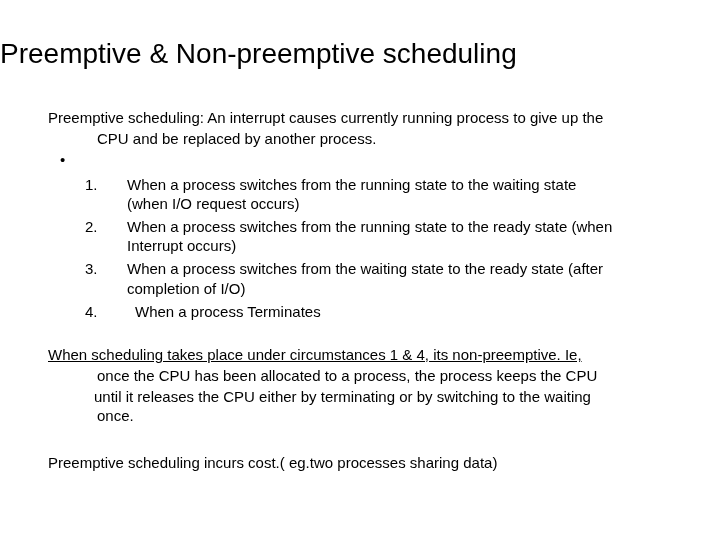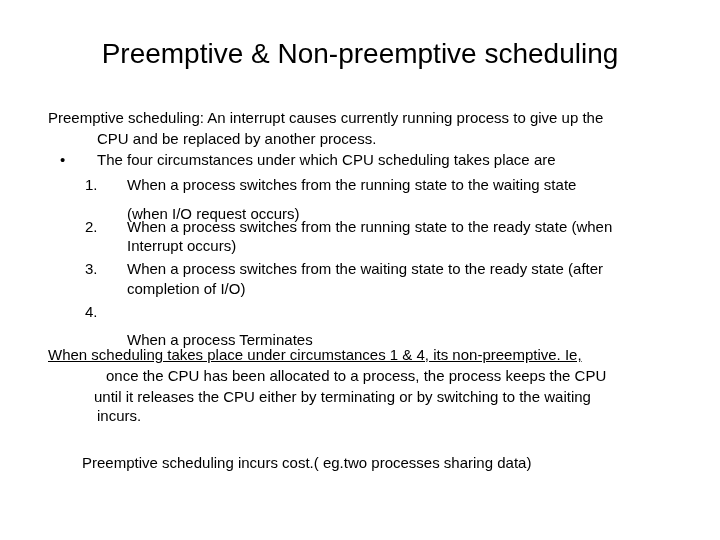--- a/index.html
+++ b/index.html
@@ -14,21 +14,20 @@
       background: #ffffff;
       overflow: hidden;
       font-family: "Liberation Sans", sans-serif;
       color: #000000;
     }
     .title {
       position: absolute;
       left: 0;
       top: 36px;
       width: 720px;
-      text-align: center;
       font-size: 28px;
       line-height: 36px;
       white-space: nowrap;
     }
     .line {
       position: absolute;
       font-size: 15px;
       line-height: 20px;
       white-space: nowrap;
     }
@@ -37,37 +36,36 @@
 <body>
 
 <div class="slide">
 
   <div class="title">Preemptive &amp; Non-preemptive scheduling</div>
 
   <div class="line" style="left:97px; top:129px;">CPU and be replaced by another process.</div>
   <div class="line" style="left:48px; top:108px;">Preemptive scheduling: An interrupt causes currently running process to give up the</div>
 
   <div class="line" style="left:60px; top:150px;">•</div>
-  <div class="line" style="left:97px; top:150px;">The four circumstances under which CPU scheduling takes place are</div>
 
   <div class="line" style="left:85px; top:175px;">1.</div>
   <div class="line" style="left:127px; top:175px;">When a process switches from the running state to the waiting state</div>
-  <div class="line" style="left:127px; top:204px;">(when I/O request occurs)</div>
+  <div class="line" style="left:127px; top:194px;">(when I/O request occurs)</div>
 
   <div class="line" style="left:85px; top:217px;">2.</div>
   <div class="line" style="left:127px; top:217px;">When a process switches from the running state to the ready state (when</div>
   <div class="line" style="left:127px; top:236px;text-align:right;">Interrupt occurs)</div>
 
   <div class="line" style="left:85px; top:259px;">3.</div>
   <div class="line" style="left:127px; top:259px;">When a process switches from the waiting state to the ready state (after</div>
   <div class="line" style="left:127px; top:279px;">completion of I/O)</div>
 
   <div class="line" style="left:85px; top:302px;">4.</div>
-  <div class="line" style="left:127px; top:302px;margin-top:28px;">When a process Terminates</div>
+  <div class="line" style="left:135px; top:302px;">When a process Terminates</div>
 
   <div class="line" style="left:48px; top:345px;text-decoration:underline;">When scheduling takes place under circumstances 1 &amp; 4, its non-preemptive. Ie,</div>
-  <div class="line" style="left:97px; top:366px;margin-left:9px;">once the CPU has been allocated to a process, the process keeps the CPU</div>
+  <div class="line" style="left:97px; top:366px;">once the CPU has been allocated to a process, the process keeps the CPU</div>
   <div class="line" style="left:94px; top:387px;text-align:right;">until it releases the CPU either by terminating or by switching to the waiting</div>
-  <div class="line" style="left:97px; top:406px;">incurs.</div>
+  <div class="line" style="left:97px; top:406px;">once.</div>
 
-  <div class="line" style="left:48px; top:453px;margin-left:34px;">Preemptive scheduling incurs cost.( eg.two processes sharing data)</div>
+  <div class="line" style="left:48px; top:453px;">Preemptive scheduling incurs cost.( eg.two processes sharing data)</div>
 
 </div>
 
 </body></html>

